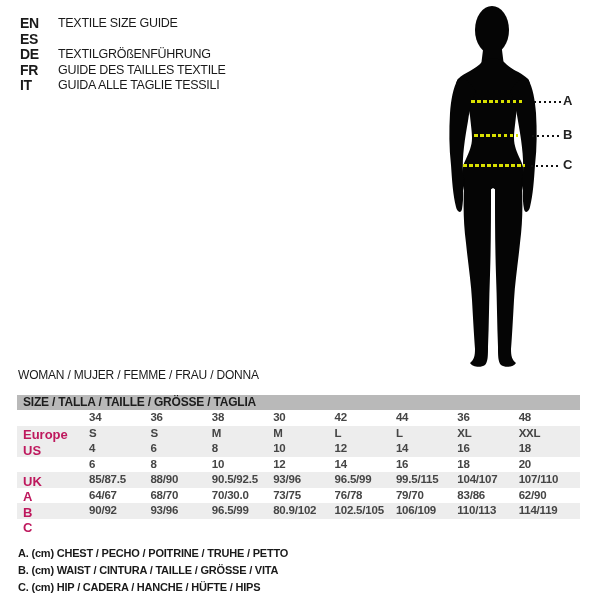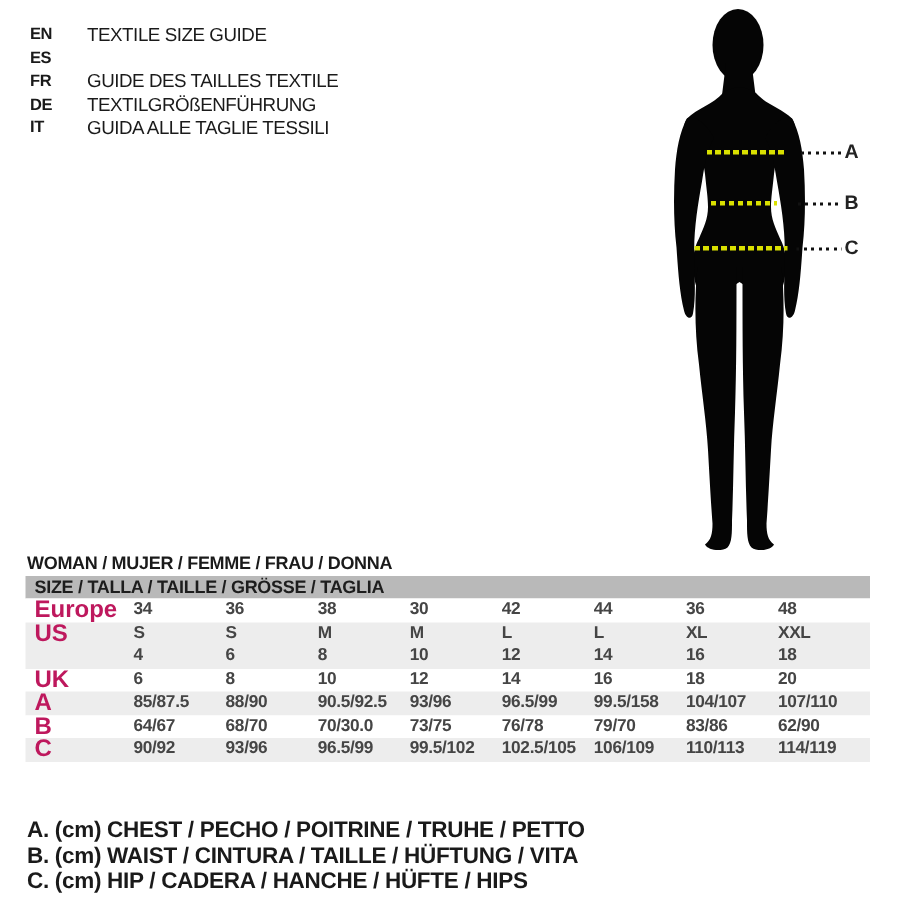--- a/index.html
+++ b/index.html
@@ -2,73 +2,73 @@
 <html><head>
 <meta charset="utf-8">
 <style>
   html,body{margin:0;padding:0;background:#fff;}
   .page{position:relative;width:600px;height:600px;background:#fff;overflow:hidden;
         font-family:"Liberation Sans","DejaVu Sans",sans-serif;color:#1a1a1a;}
 
   
   .lang-list{position:absolute;left:20px;top:16px;}
   .lang-row{display:flex;height:15.5px;line-height:15.5px;}
-  .lang-code{width:38px;font-size:11px;font-weight:700;letter-spacing:-0.3px;}
+  .lang-code{width:38px;font-size:14px;font-weight:700;letter-spacing:-0.3px;}
   .lang-label{font-size:12.5px;font-weight:400;letter-spacing:-0.3px;white-space:nowrap;}
 
   
   .figure-area{position:absolute;left:425px;top:0;width:175px;height:380px;color:var(--silhouette,#050505);}
   .figure-area svg{display:block;width:175px;height:380px;}
 
   
   .measure-line{position:absolute;height:2.5px;
     background:repeating-linear-gradient(90deg,var(--measure,#d9e000) 0 3.5px,transparent 3.5px 6px);}
   .leader-dots{position:absolute;height:2px;
     background:repeating-linear-gradient(90deg,var(--leader,#111) 0 2px,transparent 2px 5px);}
   .measure-label{position:absolute;font-size:13px;font-weight:600;color:#222;line-height:14px;}
   .ml-a{left:471px;top:100px;width:52px;} .ld-a{left:534px;top:101px;width:28px;} .lb-a{left:563px;top:94px;}
   .ml-b{left:474px;top:134px;width:44px;} .ld-b{left:532px;top:135px;width:28px;} .lb-b{left:563px;top:128px;}
   .ml-c{left:463px;top:164px;width:62px;} .ld-c{left:531px;top:165px;width:30px;} .lb-c{left:563px;top:158px;}
 
   
-  .section-heading{position:absolute;left:18px;top:368px;font-size:12px;font-weight:700;letter-spacing:-0.2px;}
-
-  
-  .size-table{position:absolute;left:17px;top:384px;width:563px;font-weight:700;}
+  .section-heading{position:absolute;left:18px;top:368px;font-size:12px;font-weight:400;letter-spacing:-0.2px;}
+
+  
+  .size-table{position:absolute;left:17px;top:395px;width:563px;font-weight:700;}
   .t-header{height:15px;line-height:15px;background:var(--header-bg,#b9b9b9);
             font-size:12px;padding-left:6px;letter-spacing:-0.2px;color:#1d1d1d;box-sizing:border-box;}
   .t-row{display:flex;height:15.5px;line-height:15.5px;background:#fff;}
   .t-row.shaded{background:var(--shaded-bg,#ededed);}
-  .t-label{width:72px;padding-left:6px;font-size:16px;color:#be185d;box-sizing:border-box;white-space:nowrap;}
+  .t-label{width:72px;padding-left:6px;font-size:13px;color:#be185d;box-sizing:border-box;white-space:nowrap;margin-top:17px;}
   .t-cell{flex:1;font-size:11.5px;color:#454545;letter-spacing:-0.2px;white-space:nowrap;}
 
   
   .legend{position:absolute;left:18px;top:545px;}
-  .legend-line{height:17px;line-height:17px;font-size:15px;font-weight:700;letter-spacing:-0.2px;white-space:nowrap;}
+  .legend-line{height:17px;line-height:17px;font-size:11px;font-weight:700;letter-spacing:-0.2px;white-space:nowrap;}
 </style>
 </head>
 <body>
 
 <div class="page" style="--silhouette: #050505; --measure: #d9e000; --leader: #111111; --header-bg: #b9b9b9; --shaded-bg: #ededed;">
 
   <div class="lang-list">
       <div class="lang-row">
         <span class="lang-code">EN</span>
         <span class="lang-label">TEXTILE SIZE GUIDE</span>
       </div>
       <div class="lang-row">
         <span class="lang-code">ES</span>
       </div>
       <div class="lang-row">
+        <span class="lang-code">DE</span>
+        <span class="lang-label">TEXTILGRÖßENFÜHRUNG</span>
+      </div>
+      <div class="lang-row">
         <span class="lang-code">FR</span>
         <span class="lang-label">GUIDE DES TAILLES TEXTILE</span>
-      </div>
-      <div class="lang-row">
-        <span class="lang-code">DE</span>
-        <span class="lang-label">TEXTILGRÖßENFÜHRUNG</span>
       </div>
       <div class="lang-row">
         <span class="lang-code">IT</span>
         <span class="lang-label">GUIDA ALLE TAGLIE TESSILI</span>
       </div>
     </div>
 
   <div class="figure-area">
     <svg viewBox="0 0 175 380" aria-hidden="true">
       <ellipse cx="67" cy="30" rx="17" ry="24" fill="currentColor"></ellipse>
@@ -160,48 +160,48 @@
           <div class="t-cell">18</div>
           <div class="t-cell">20</div>
         </div>
         <div class="t-row shaded">
           <div class="t-label">A</div>
           <div class="t-cell">85/87.5</div>
           <div class="t-cell">88/90</div>
           <div class="t-cell">90.5/92.5</div>
           <div class="t-cell">93/96</div>
           <div class="t-cell">96.5/99</div>
-          <div class="t-cell">99.5/158</div>
+          <div class="t-cell">99.5/115</div>
           <div class="t-cell">104/107</div>
           <div class="t-cell">107/110</div>
         </div>
         <div class="t-row">
           <div class="t-label">B</div>
           <div class="t-cell">64/67</div>
           <div class="t-cell">68/70</div>
           <div class="t-cell">70/30.0</div>
           <div class="t-cell">73/75</div>
           <div class="t-cell">76/78</div>
           <div class="t-cell">79/70</div>
           <div class="t-cell">83/86</div>
           <div class="t-cell">62/90</div>
         </div>
         <div class="t-row shaded">
           <div class="t-label">C</div>
           <div class="t-cell">90/92</div>
           <div class="t-cell">93/96</div>
           <div class="t-cell">96.5/99</div>
-          <div class="t-cell">99.5/102</div>
+          <div class="t-cell">80.9/102</div>
           <div class="t-cell">102.5/105</div>
           <div class="t-cell">106/109</div>
           <div class="t-cell">110/113</div>
           <div class="t-cell">114/119</div>
         </div>
       </div>
   </div>
 
   <div class="legend">
       <div class="legend-line">A. (cm) CHEST / PECHO / POITRINE / TRUHE / PETTO</div>
-      <div class="legend-line">B. (cm) WAIST / CINTURA / TAILLE / HÜFTUNG / VITA</div>
+      <div class="legend-line">B. (cm) WAIST / CINTURA / TAILLE / GRÖSSE / VITA</div>
       <div class="legend-line">C. (cm) HIP / CADERA / HANCHE / HÜFTE / HIPS</div>
     </div>
 
 </div>
 
 </body></html>

